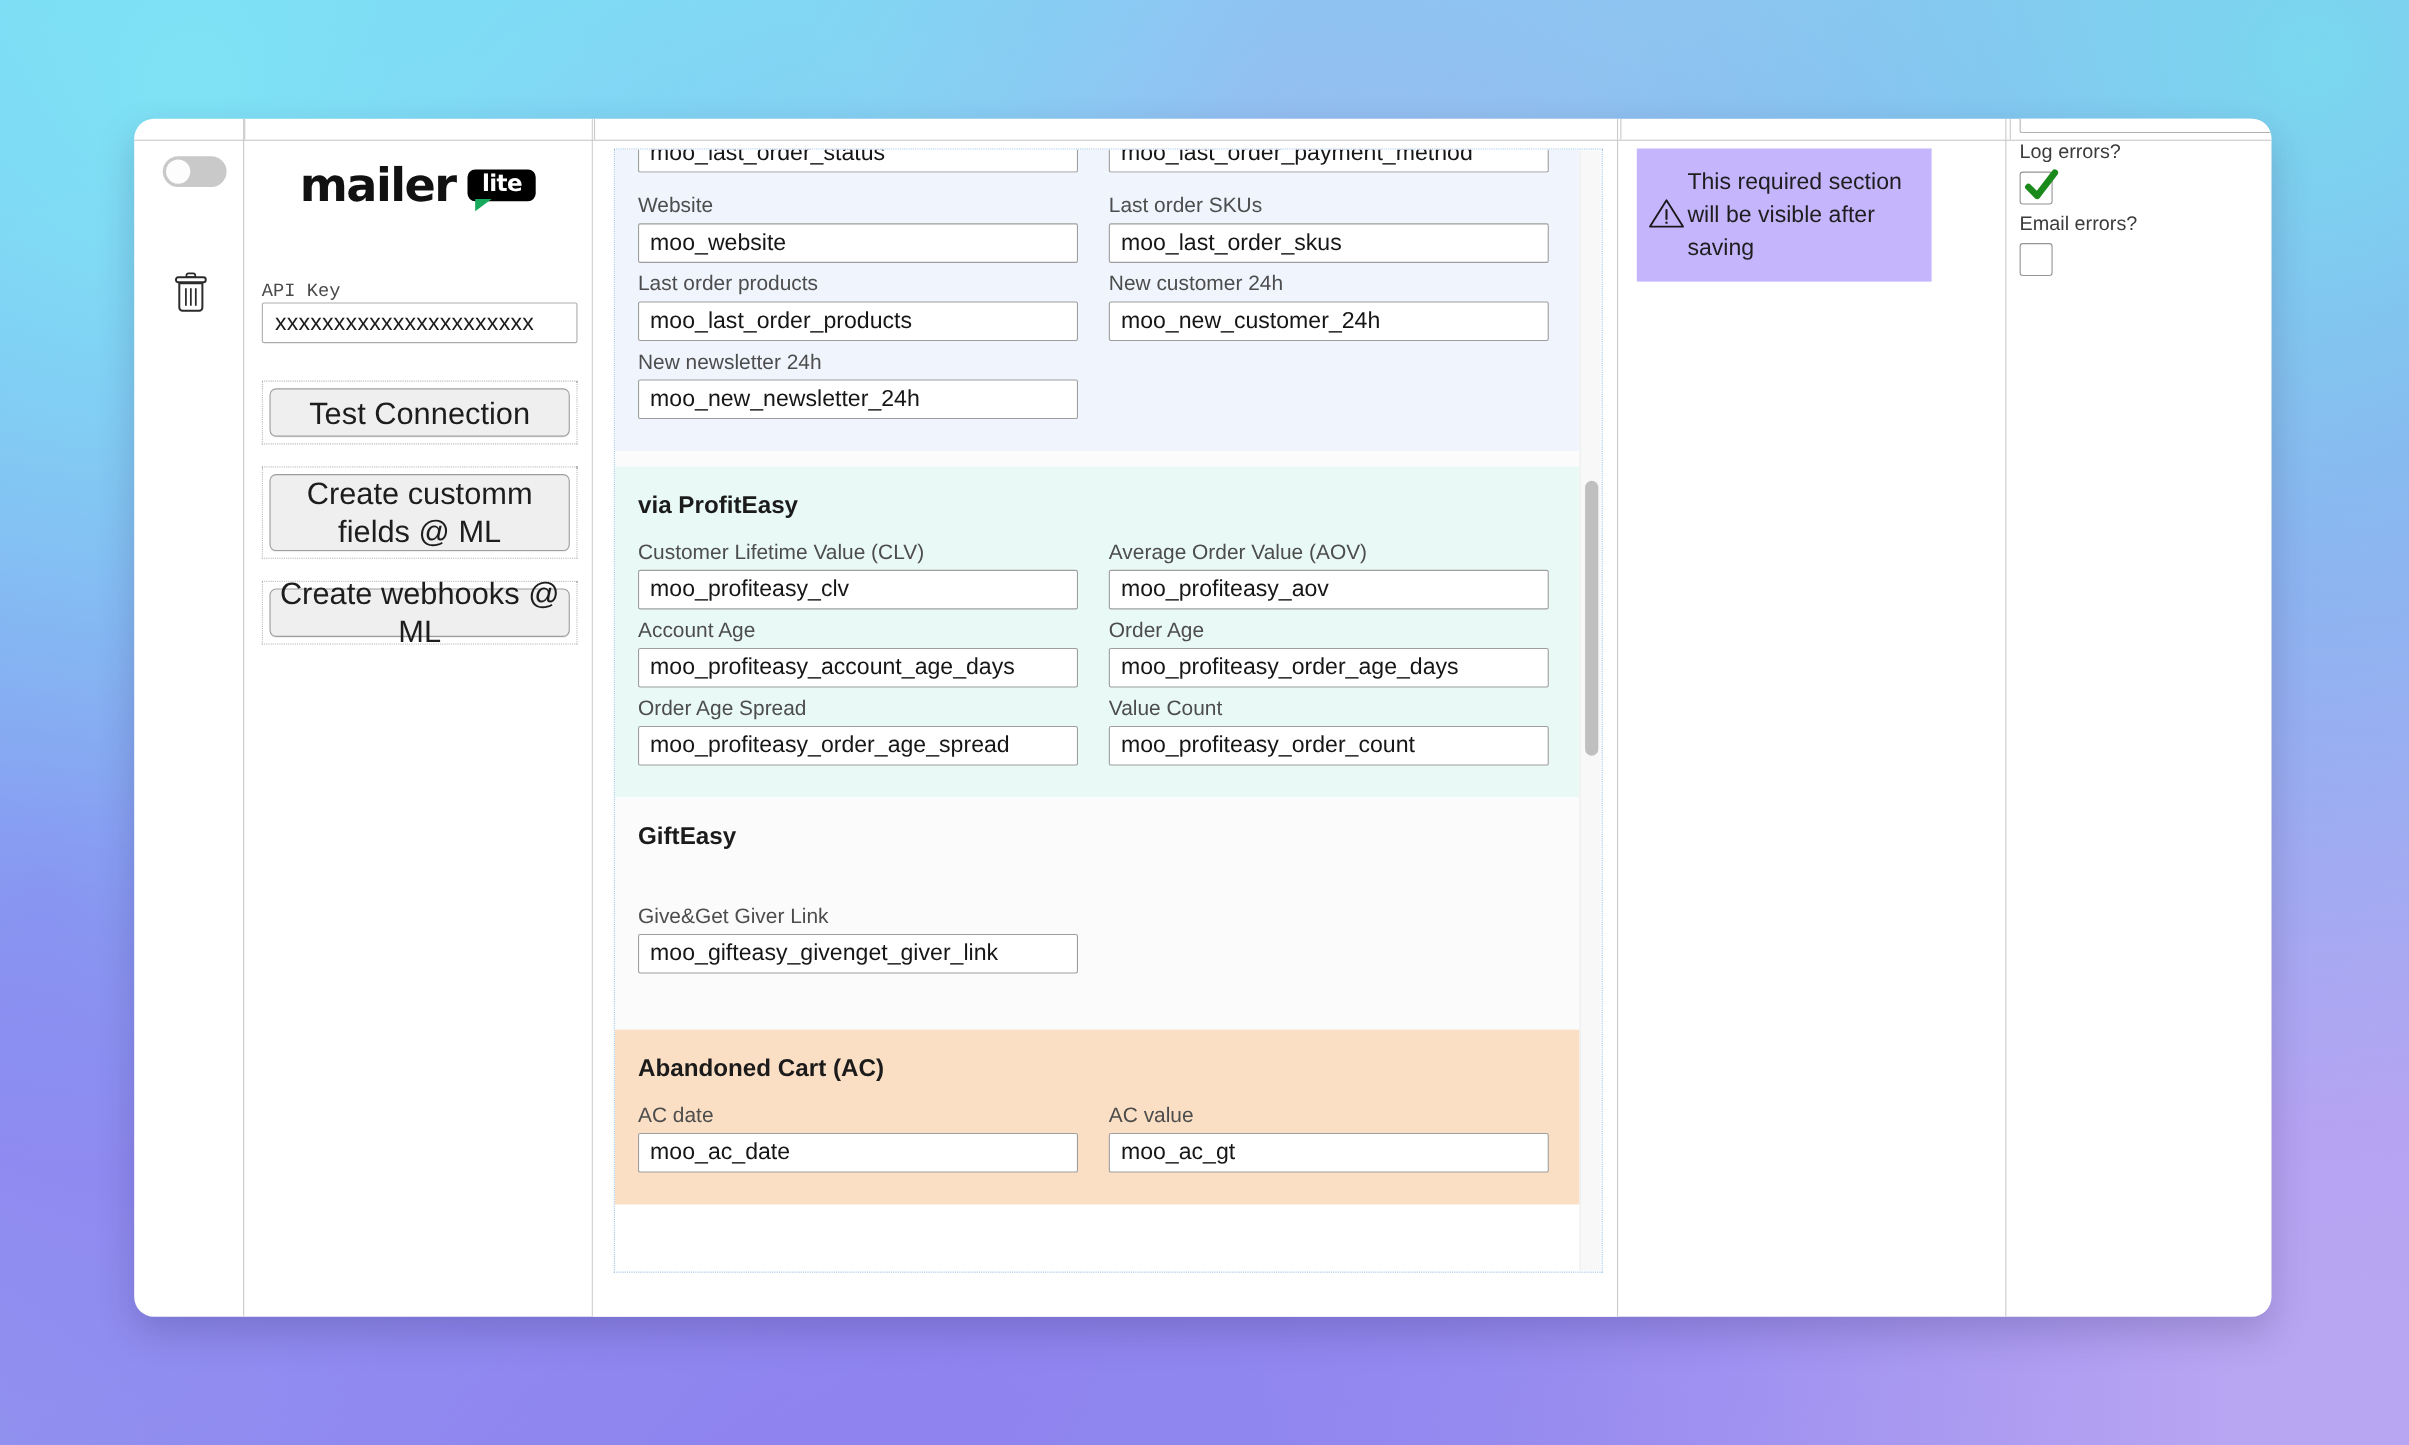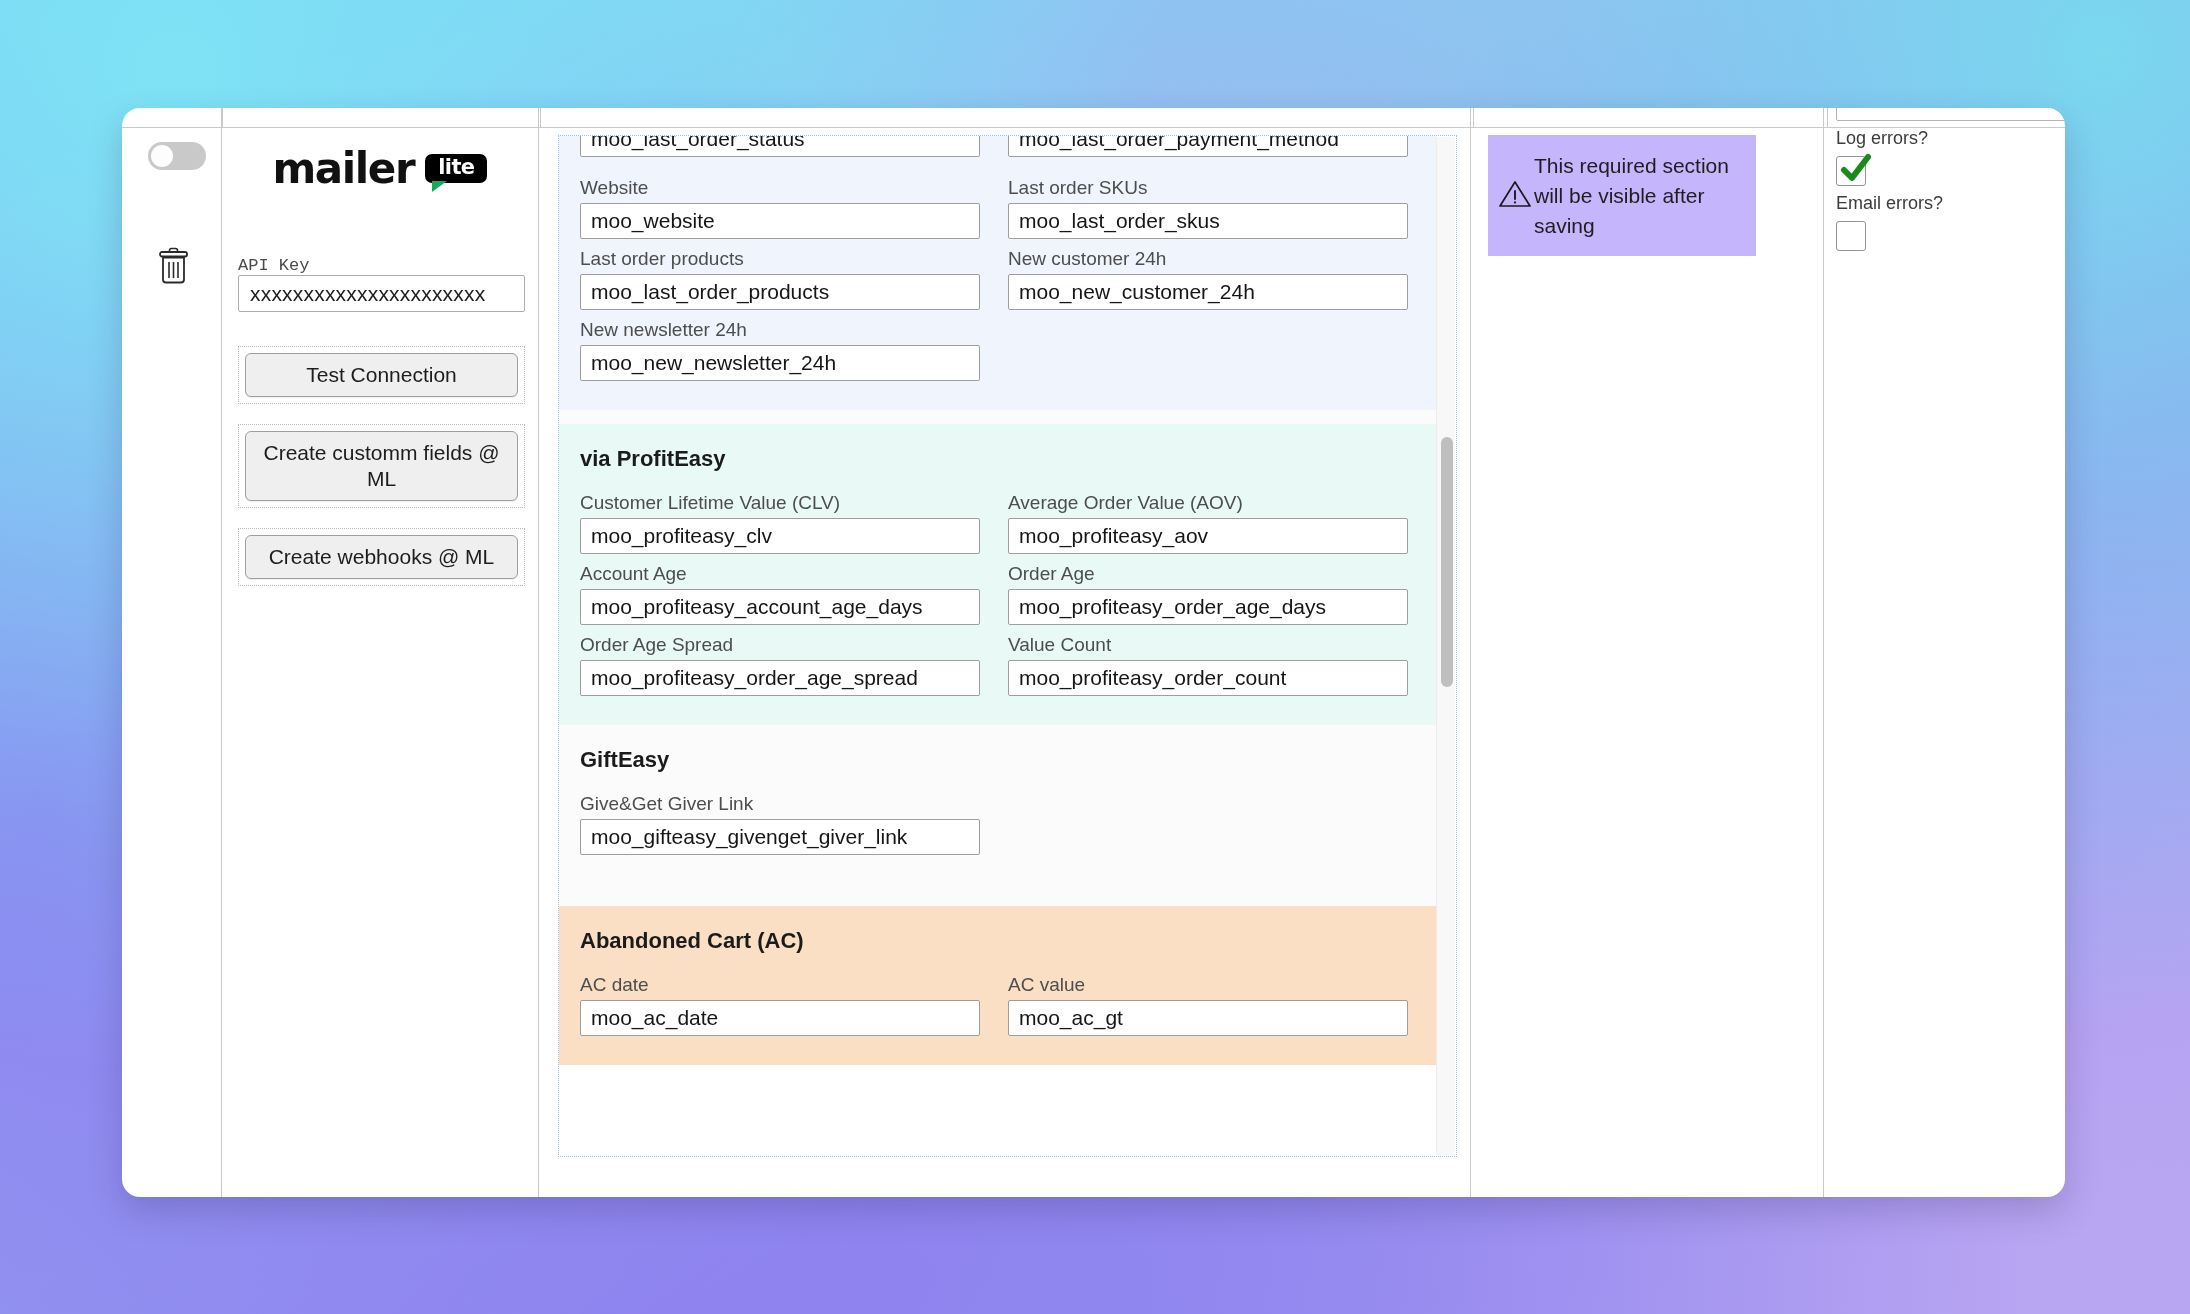--- a/index.html
+++ b/index.html
@@ -165,21 +165,21 @@
     padding: 6px;
     background: #fff;
   }
   .btn {
     width: 100%; height: 100%;
     background: #efefef;
     border: 1px solid #9e9e9e;
     border-radius: 6px;
     display: flex; align-items: center; justify-content: center;
     text-align: center;
-    font-size: 21px;
+    font-size: 28px;
     color: #1d1d1d;
     line-height: 1.25;
     font-family: "Liberation Sans", sans-serif;
     box-shadow: 0 1px 0 rgba(0,0,0,0.06);
   }
 
   
   .scroll-frame {
     position: absolute;
     left: 19px; right: 13px;
@@ -406,21 +406,21 @@
               </div>
               <div class="field">
                 <div class="f-label">Value Count</div>
                 <div class="f-input">moo_profiteasy_order_count</div>
               </div>
             </div>
           </div>
 
           <div class="sec sec-white">
             <div class="sec-title">GiftEasy</div>
-            <div class="fields" style="padding-bottom:42px;">
+            <div class="fields" style="padding-bottom:42px;margin-top:30px;">
               <div class="field solo">
                 <div class="f-label">Give&amp;Get Giver Link</div>
                 <div class="f-input">moo_gifteasy_givenget_giver_link</div>
               </div>
             </div>
           </div>
 
           <div class="sec sec-peach">
             <div class="sec-title">Abandoned Cart (AC)</div>
             <div class="fields">

